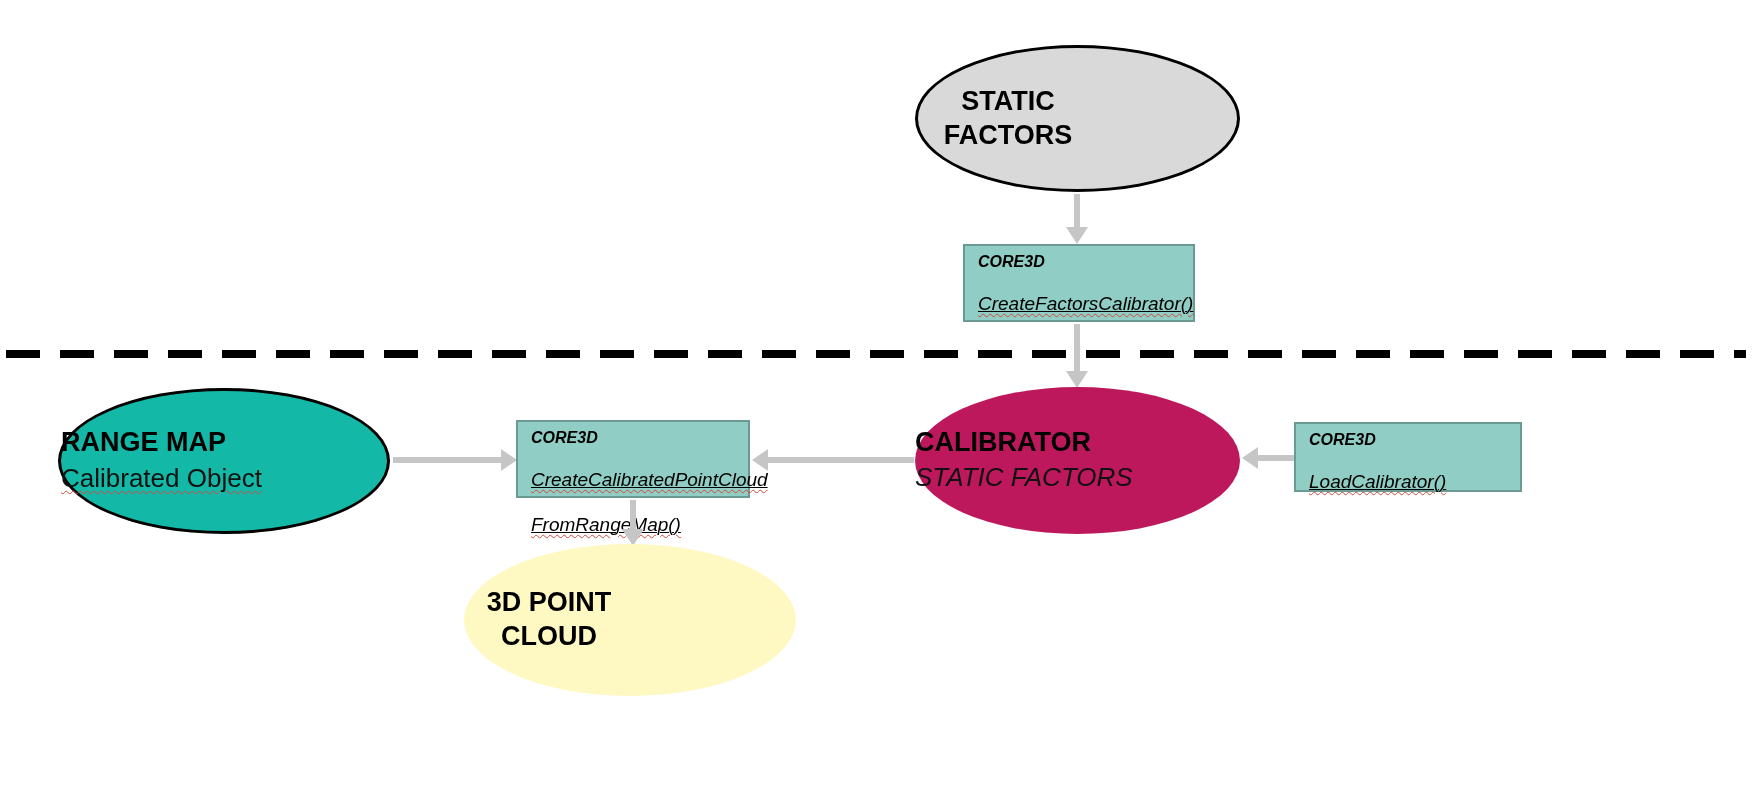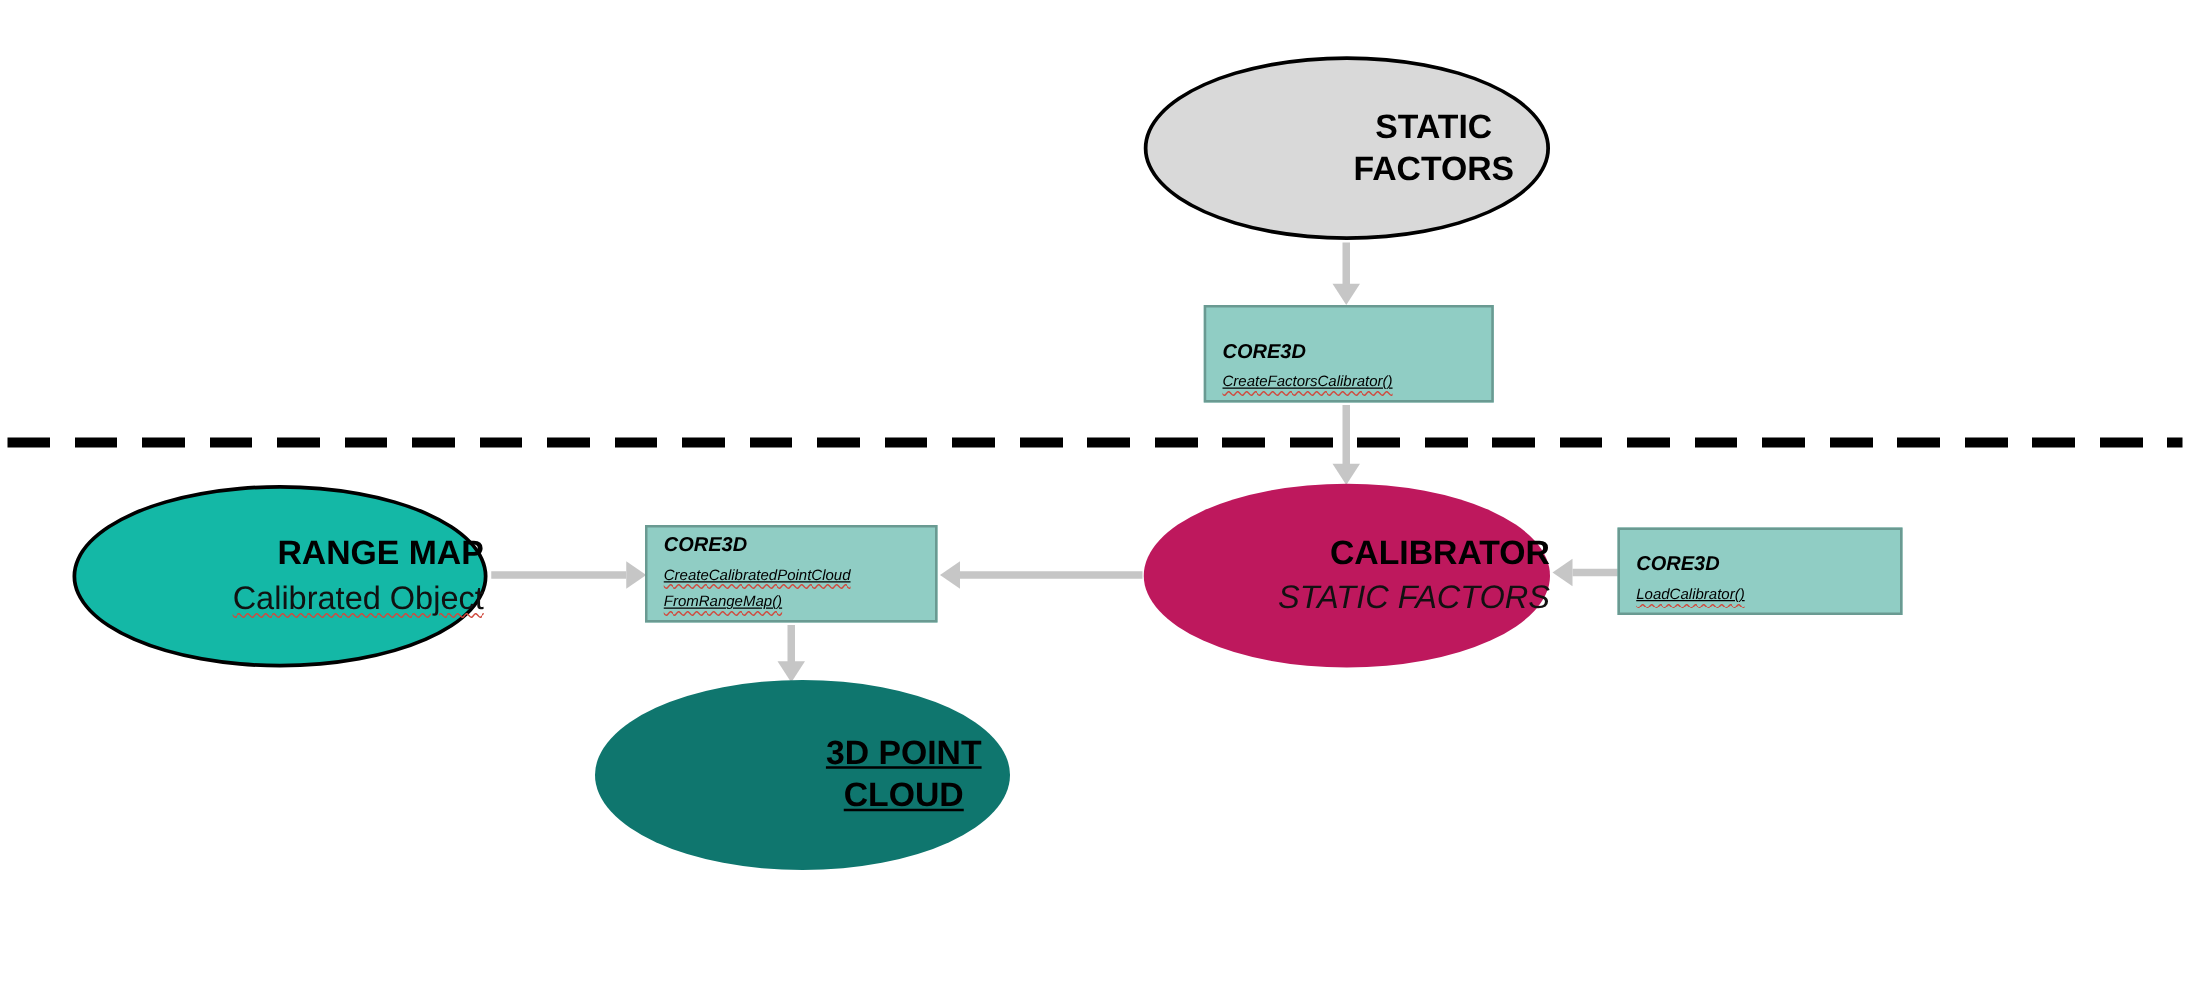--- a/index.html
+++ b/index.html
@@ -11,21 +11,21 @@
     font-family: "Liberation Sans", sans-serif;
     overflow: hidden;
   }
 
   
   .ellipse {
     position: absolute;
     border-radius: 50%;
     display: flex;
     flex-direction: column;
-    align-items: flex-end;
+    align-items: flex-start;
     justify-content: center;
     text-align: center;
     box-sizing: border-box;
   }
   .ellipse .title {
     font-weight: bold;
     font-size: 27px;
     color: #000000;
     line-height: 1.25;
   }
@@ -36,36 +36,36 @@
     margin-top: 2px;
   }
   .w180 { max-width: 180px; }
   .w170 { max-width: 170px; }
   .w195 { max-width: 195px; }
   .italic { font-style: italic; }
 
   .static-factors { left: 915px; top: 45px;  width: 325px; height: 147px; background: #d9d9d9; border: 3px solid #000; }
   .range-map      { left: 58px;  top: 388px; width: 332px; height: 146px; background: #14b8a6; border: 3px solid #000; }
   .calibrator     { left: 915px; top: 387px; width: 325px; height: 147px; background: #be185d; }
-  .point-cloud    { left: 476px; top: 544px; width: 332px; height: 152px; background: #0f766e; text-decoration: underline; }
+  .point-cloud    { left: 464px; top: 544px; width: 332px; height: 152px; background: #fef9c3; }
 
   
   .box {
     position: absolute;
     background: #90cdc4;
     border: 2px solid #6a9a92;
     box-sizing: border-box;
     display: flex;
     flex-direction: column;
-    justify-content: flex-end;
+    justify-content: flex-start;
     padding: 6px 10px 6px 13px;
-    gap: 6px;
+    gap: 20px;
   }
   .box .lib { font-weight: bold; font-style: italic; font-size: 16px; color: #000; line-height: 1.25; }
-  .box .fn  { font-style: italic; font-size: 12px; color: #000; line-height: 1.3; }
+  .box .fn  { font-style: italic; font-size: 19px; color: #000; line-height: 1.3; }
 
   .create-factors-box  { left: 963px;  top: 244px; width: 232px; height: 78px; }
   .ccpc-box            { left: 516px;  top: 420px; width: 234px; height: 78px; }
   .load-calibrator-box { left: 1294px; top: 422px; width: 228px; height: 70px; }
 
   
   .u  { text-decoration: underline; text-decoration-thickness: 1px; }
   .sq { text-decoration: underline wavy #d04a3e; text-decoration-thickness: 1px; text-underline-offset: 3px; }
 
   

